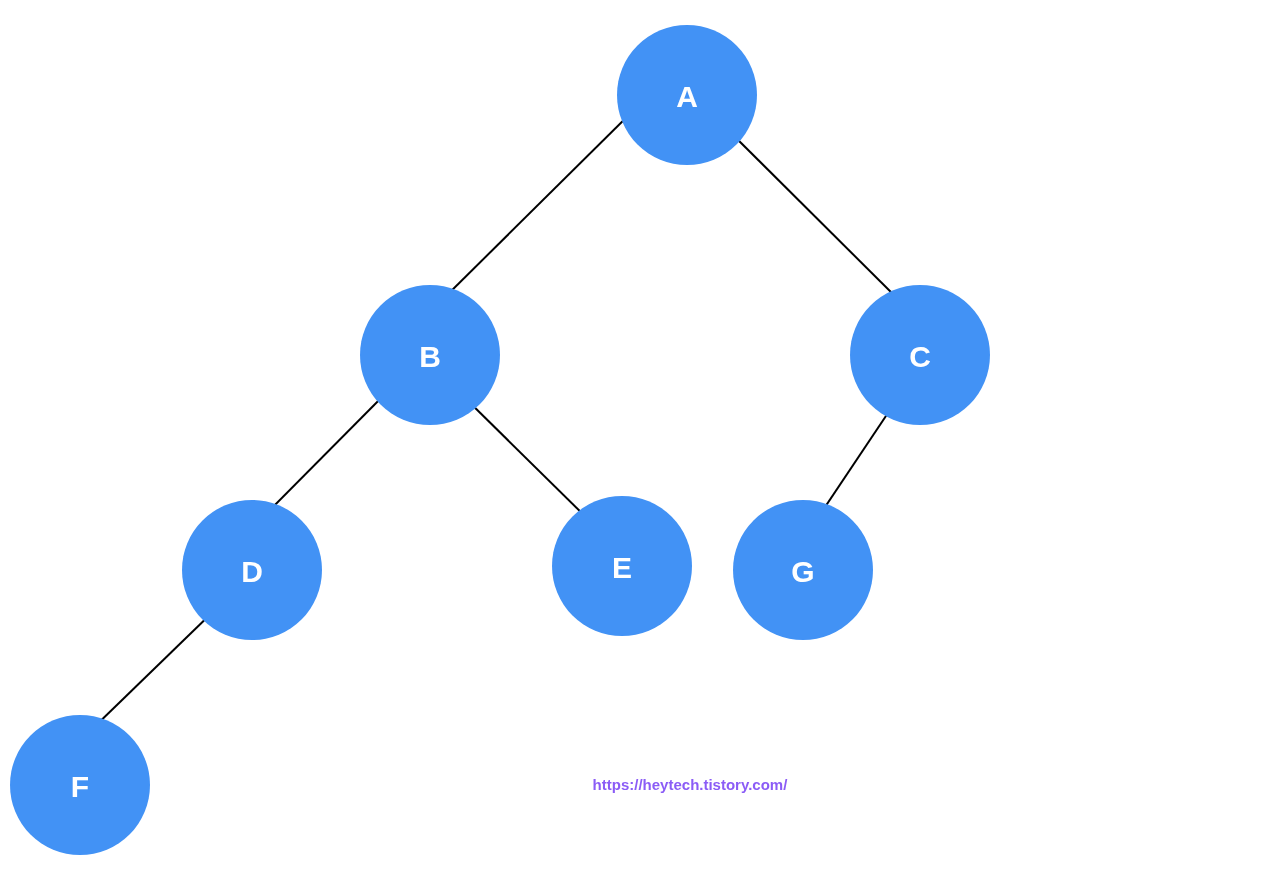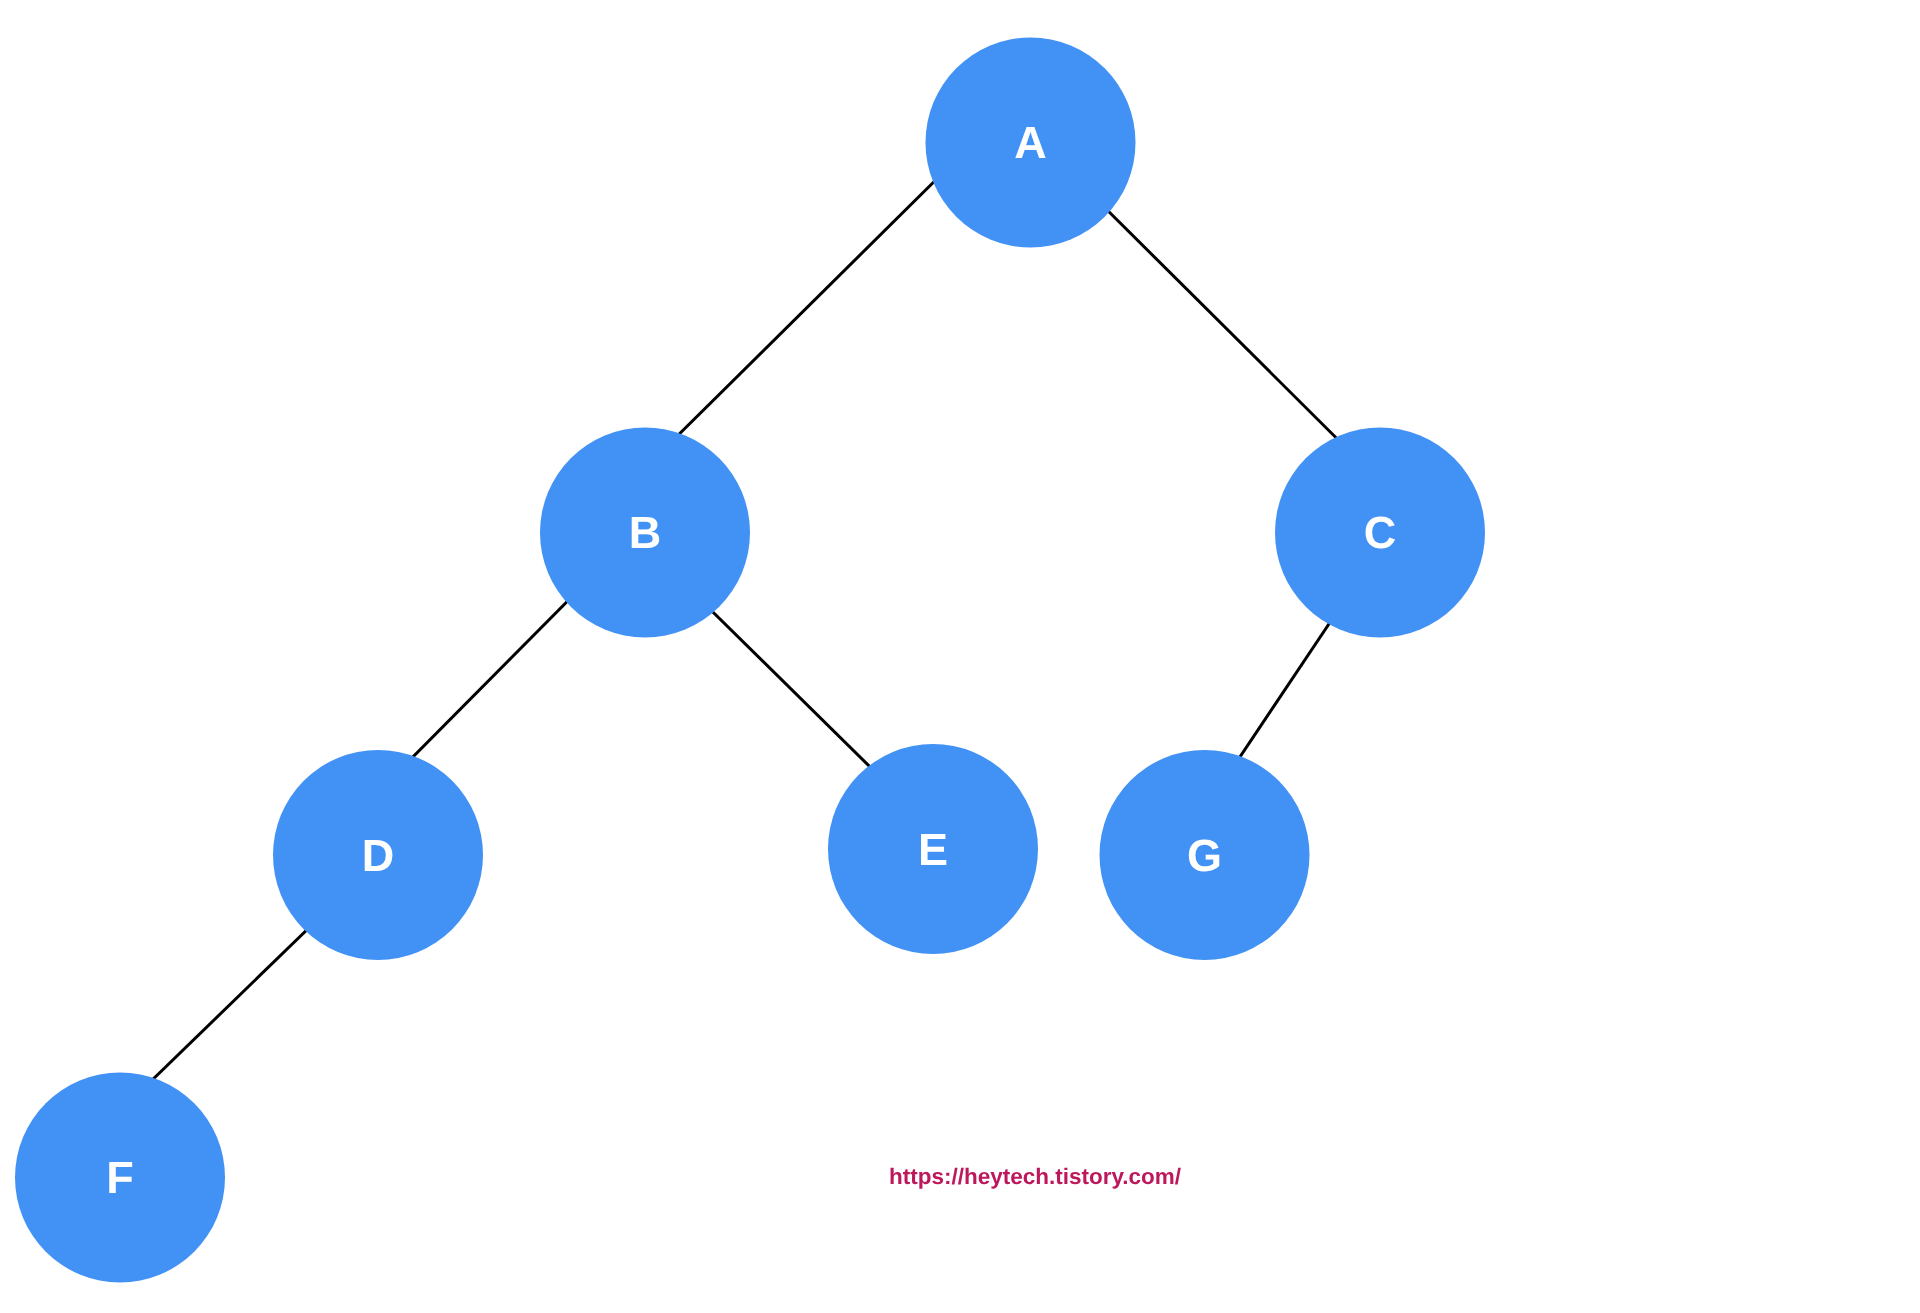--- a/index.html
+++ b/index.html
@@ -72,14 +72,14 @@
       </g>
       <g>
         <circle cx="803" cy="570" r="70" fill="#4292F5"></circle>
         <text x="803" y="570" text-anchor="middle" dominant-baseline="central" dy="1" fill="#FFFFFF" class="node-label">G</text>
       </g>
       <g>
         <circle cx="80" cy="785" r="70" fill="#4292F5"></circle>
         <text x="80" y="785" text-anchor="middle" dominant-baseline="central" dy="1" fill="#FFFFFF" class="node-label">F</text>
       </g>
     </svg>
-  <div class="footer-url" style="color: #be185d;">https://heytech.tistory.com/</div>
+  <div class="footer-url" style="color: #8b5cf6;">https://heytech.tistory.com/</div>
 </div>
 
 </body></html>

